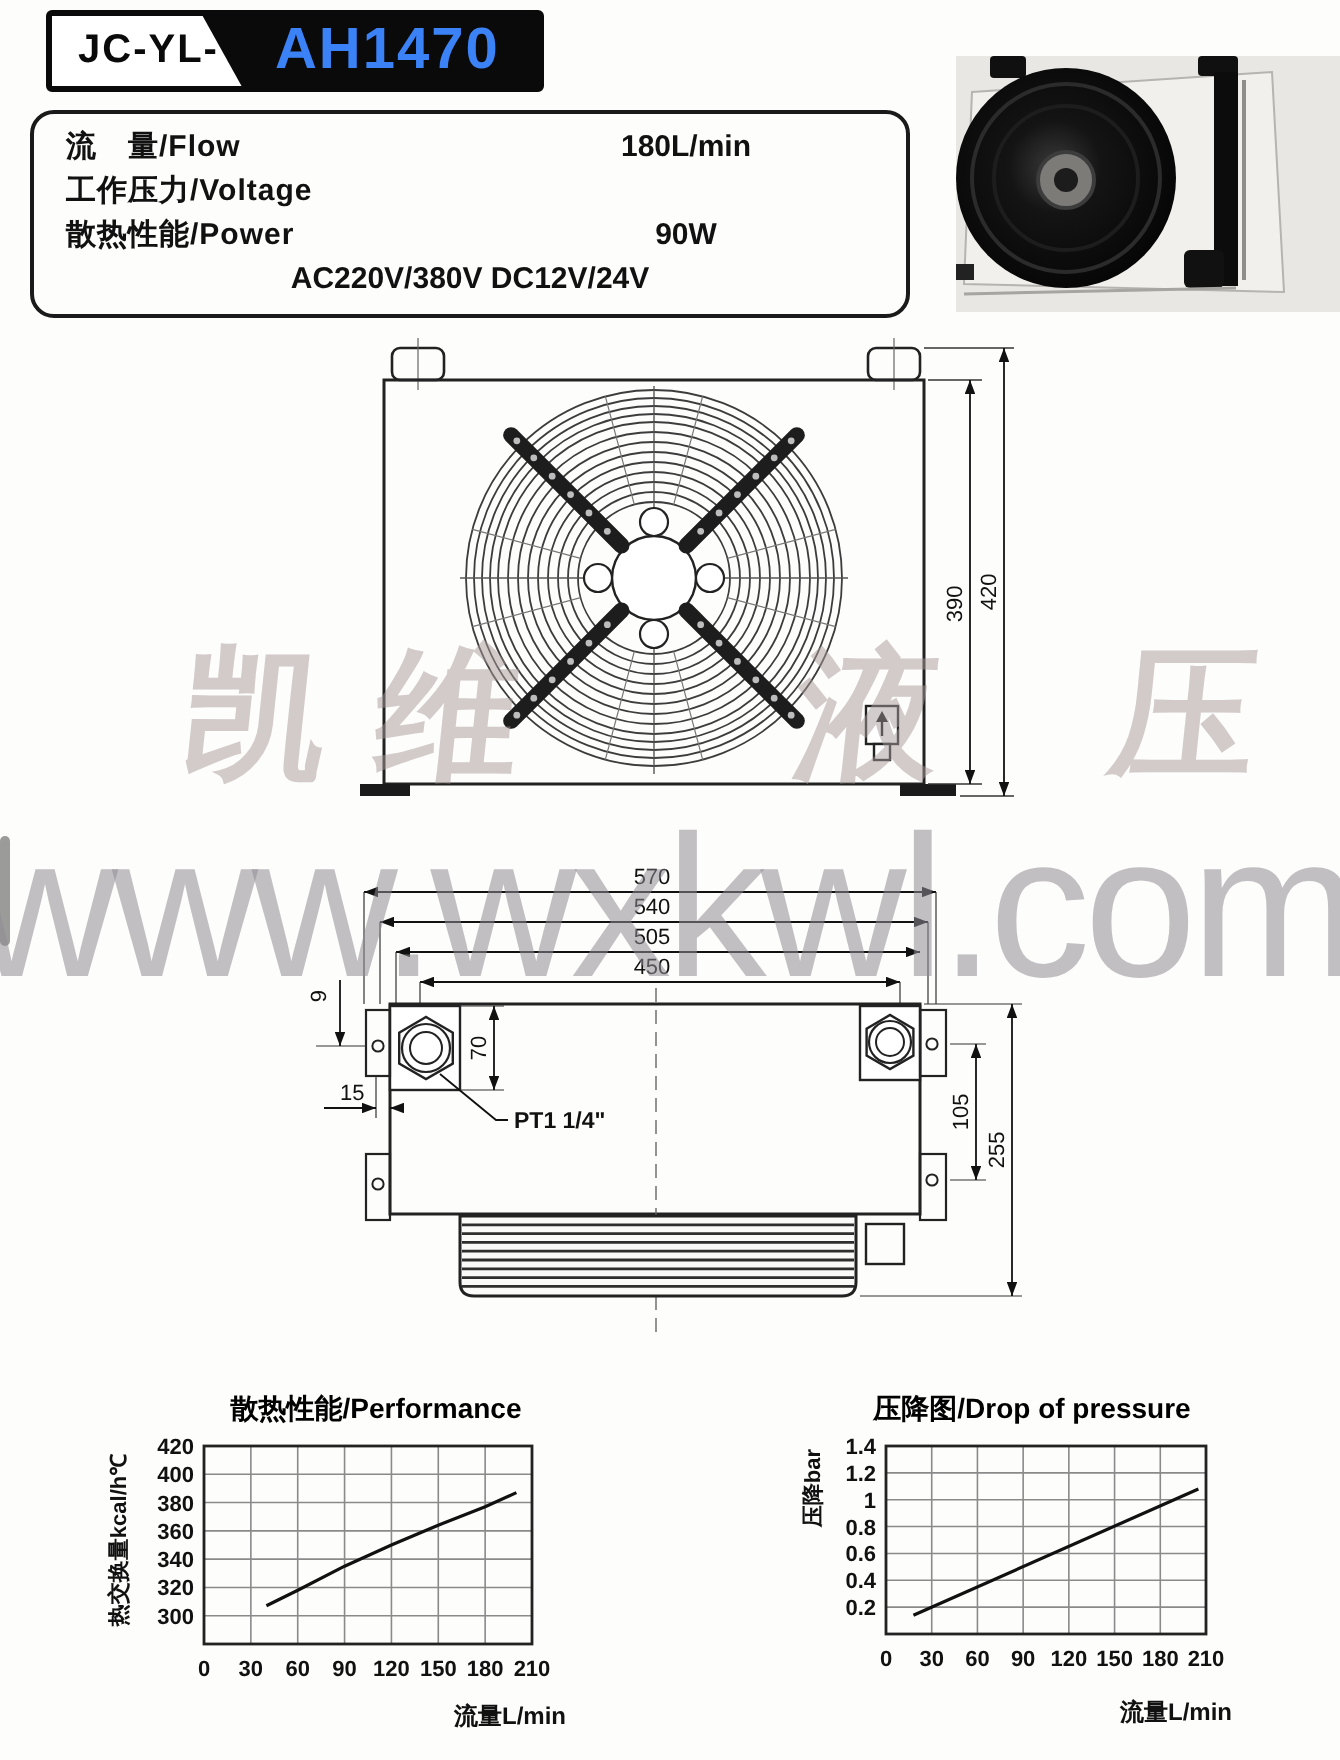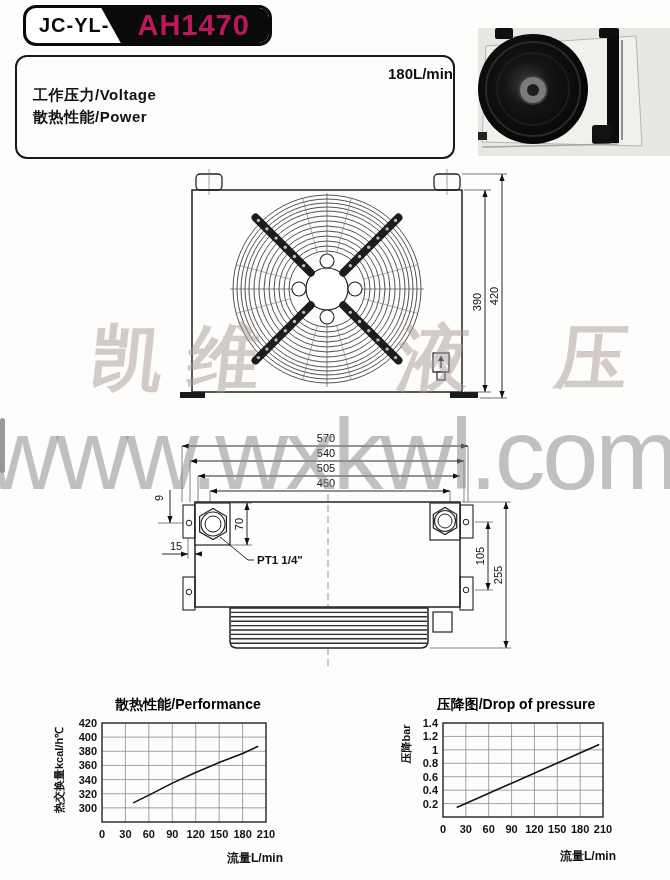--- a/index.html
+++ b/index.html
@@ -5,44 +5,44 @@
   html,body{margin:0;padding:0;background:#888;}
   .page{
     position:relative; width:670px; height:880px; margin:0 auto;
     background:#fdfdfb; overflow:hidden;
     font-family:"Liberation Sans", sans-serif; color:#111;
   }
   .abs{position:absolute;}
   
   .badge{
     left:23px; top:5px; width:243px; height:35px;
-    border:3px solid #0a0a0a; border-radius:13px; background:#fff;
+    border:3px solid #0a0a0a; border-radius:3px; background:#fff;
     overflow:hidden; z-index:5;
   }
   .badge .prefix{
     position:absolute; left:13px; top:6px;
     font-size:20px; font-weight:bold; letter-spacing:1px; color:#0a0a0a;
   }
   .badge .black{
     position:absolute; inset:0; background:#0a0a0a;
     clip-path:polygon(31% 0, 100% 0, 100% 100%, 39% 100%);
   }
   .badge .model{
     position:absolute; left:40%; right:2%; top:1px; text-align:center;
-    font-size:29px; font-weight:bold; color:#be185d; letter-spacing:1px;
+    font-size:29px; font-weight:bold; color:#3b82f6; letter-spacing:1px;
   }
   
   .spec{
     left:15px; top:55px; width:436px; height:95px;
     border:2.5px solid #1a1a1a; border-radius:12px; background:transparent;
     z-index:5; padding:5px 0 0 0;
   }
   .spec .row{display:flex; height:22px; align-items:center;}
   .spec .lab{flex:0 0 200px; padding-left:16px; font-size:15px; font-weight:bold; letter-spacing:.5px;}
-  .spec .val{flex:1; text-align:right; font-size:15px; font-weight:bold;}
+  .spec .val{flex:1; text-align:center; font-size:15px; font-weight:bold;}
   
   .wm{pointer-events:none; z-index:4; user-select:none;}
   .wm-cn span{
     position:absolute; top:322px; font-size:72px; line-height:72px;
     color:rgba(168,153,153,0.5); transform:skewX(-6deg); font-weight:bold;
   }
   .wm-url{
     left:-14px; top:404px; font-size:101px; line-height:101px;
     color:rgba(145,141,150,0.55); letter-spacing:-3px; white-space:nowrap;
   }
@@ -57,29 +57,32 @@
 <div class="page">
 
   <div class="abs badge">
     <span class="prefix">JC-YL-</span>
     <div class="black"></div>
     <div class="model">AH1470</div>
   </div>
 
   <div class="abs spec">
     <div class="row">
+      <span class="lab">流　量/Flow</span>
       <span class="val">180L/min</span>
     </div>
     <div class="row">
       <span class="lab">工作压力/Voltage</span>
     </div>
     <div class="row">
       <span class="lab">散热性能/Power</span>
+      <span class="val">90W</span>
     </div>
     <div class="row">
+      <span class="val">AC220V/380V DC12V/24V</span>
     </div>
   </div>
 
   <svg class="abs" style="left:478px;top:28px;" width="192" height="128">
     <defs>
       <radialGradient id="fanShade" cx="45%" cy="45%" r="60%">
         <stop offset="0%" stop-color="#3a3a3a"></stop>
         <stop offset="35%" stop-color="#141414"></stop>
         <stop offset="100%" stop-color="#050505"></stop>
       </radialGradient>

